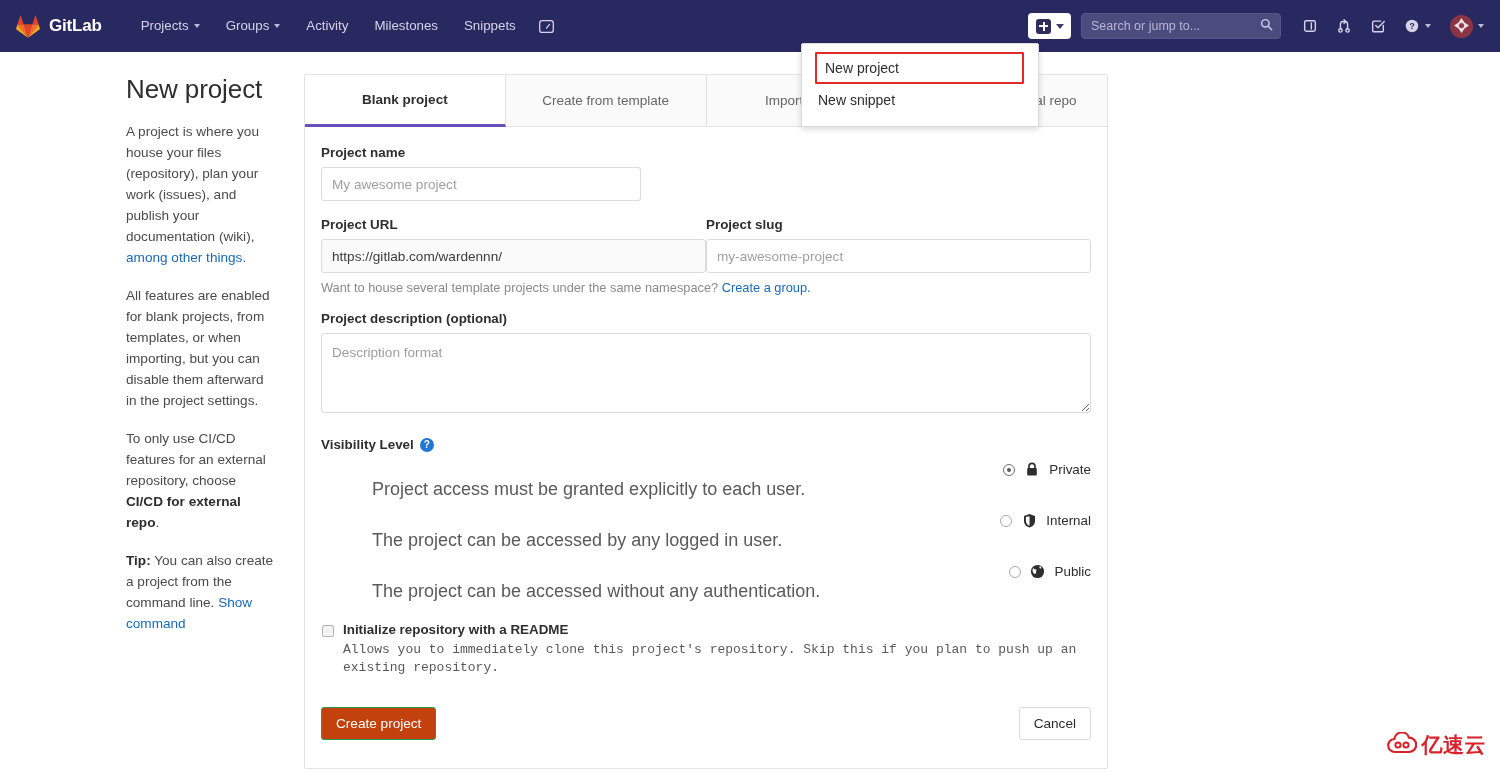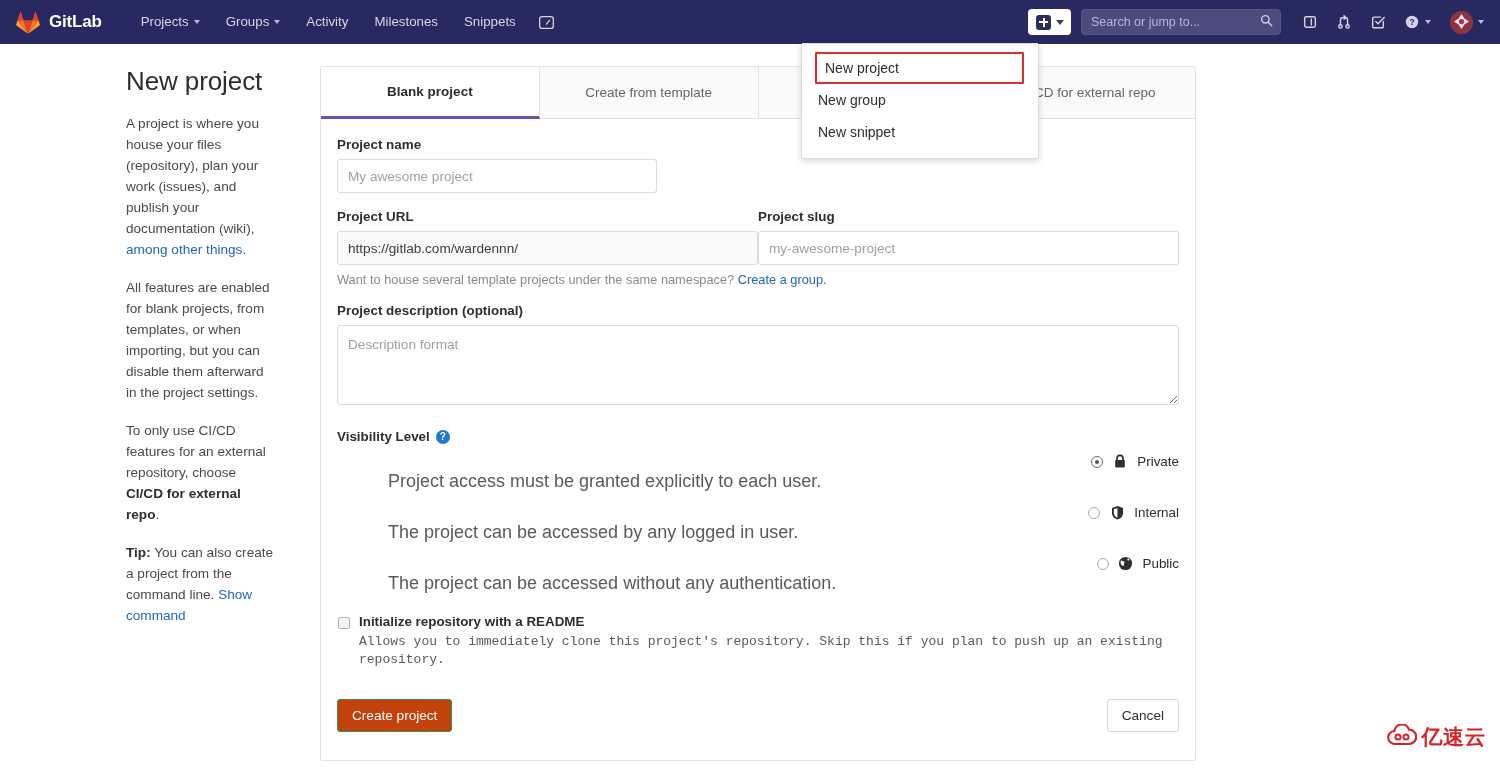--- a/index.html
+++ b/index.html
@@ -7,21 +7,21 @@
     margin: 0; padding: 0;
     width: 1500px; height: 781px;
     background: #fff;
     font-family: "Liberation Sans", sans-serif;
     overflow: hidden;
   }
 
   
   .navbar {
     position: relative;
-    height: 44px;
+    height: 52px;
     background: #292961;
     display: flex;
     align-items: center;
     padding: 0 12px 0 16px;
     z-index: 5;
   }
   .nav-brand {
     display: flex;
     align-items: center;
     gap: 9px;
@@ -183,22 +183,22 @@
     margin: 0 0 17px;
     font-size: 13.6px;
     line-height: 21px;
     color: #4a4a4a;
   }
   .aside a { color: #1b69b6; text-decoration: none; }
   .aside b { font-weight: 700; color: #2e2e2e; }
 
   
   .main {
-    margin-left: 20px;
-    width: 876px;
+    margin-left: 4px;
+    width: 804px;
     border: 1px solid #e3e3e3;
     background: #fff;
     border-radius: 2px;
   }
   .tabs {
     display: flex;
     height: 52px;
     background: #fafafa;
     border-bottom: 1px solid #e3e3e3;
   }
@@ -476,21 +476,20 @@
         <path d="M11.5 3l3 4.5 4.5 3-4.5 3-3 4.5-3-4.5-4.5-3 4.5-3z" fill="#e8e0e6"></path>
         <circle cx="11.5" cy="10.6" r="2.6" fill="#a03a4c"></circle>
       </svg>
     </span>
     <i class="caret" style="color:#d6d3e8"></i>
   </div>
 </div>
 
 <div class="dropdown">
   <a class="dd-item highlighted" href="#">New project</a>
-  <a class="dd-item" href="#">New group</a>
   <a class="dd-item" href="#">New snippet</a>
 </div>
 
 <div class="page">
 
   <div class="aside">
     <h1>New project</h1>
     <p>
       <span>A project is where you house your files (repository), plan your work (issues), and publish your documentation (wiki), </span><a href="#">among other things</a><span>.</span>
     </p>

